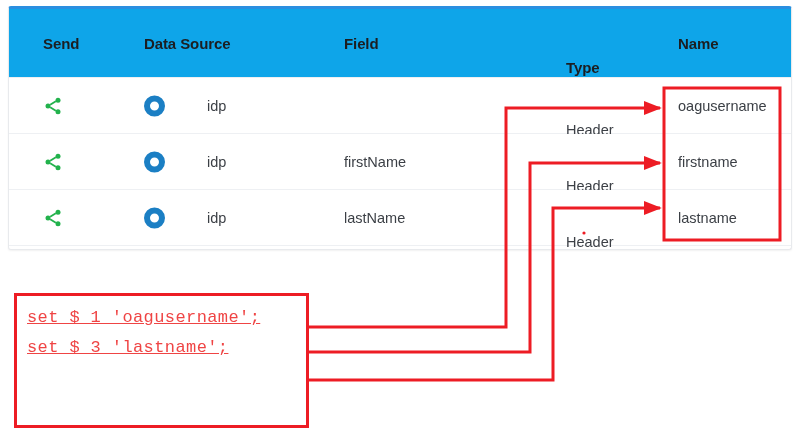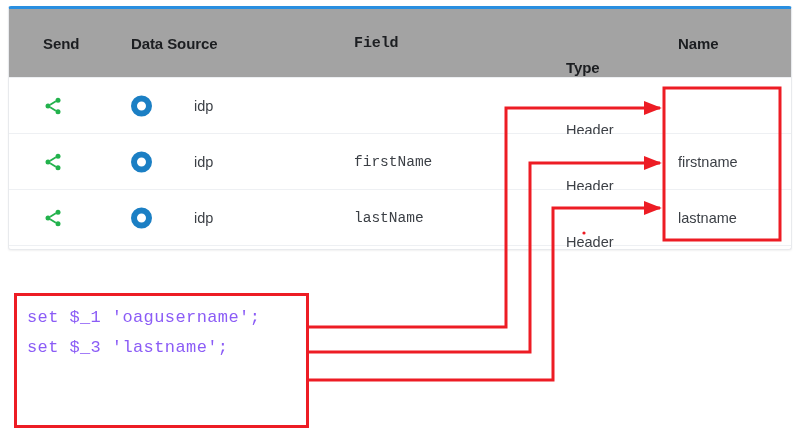--- a/index.html
+++ b/index.html
@@ -25,35 +25,35 @@
     height: 244px;
     background: #ffffff;
     border: 1px solid #e8eaed;
     border-top: 3px solid #2a8fe0;
     border-radius: 3px;
     box-sizing: border-box;
     box-shadow: 0 1px 2px rgba(0,0,0,0.06);
   }
   .thead {
     height: 68px;
-    background: #a3a3a3;
+    background: #0ea5e9;
     border-bottom: 1px solid #edeff2;
     position: relative;
   }
   .row {
     height: 55px;
     position: relative;
     border-bottom: 1px solid #eef0f3;
     background: #ffffff;
   }
   .row.last { border-bottom: 1px solid #eef0f3; }
 
   .c-send   { position: absolute; left: 34px;  }
-  .c-source { position: absolute; left: 122px; text-align: right; }
-  .c-field  { position: absolute; left: 345px; font-family: Liberation Mono, monospace; }
+  .c-source { position: absolute; left: 135px; text-align: right; }
+  .c-field  { position: absolute; left: 335px; }
   .c-type   { position: absolute; left: 557px; margin-top: 24px; }
   .c-name   { position: absolute; left: 669px; }
 
   .thead .cell {
     top: 50%;
     transform: translateY(-50%);
     font-size: 15px;
     font-weight: bold;
     color: #1c1e21;
     letter-spacing: -0.1px;
@@ -87,23 +87,24 @@
     height: 135px;
     border: 3px solid #ed1c24;
     background: #ffffff;
     box-sizing: border-box;
     padding: 7px 0 0 10px;
   }
   .codeline {
     font-family: "Liberation Mono", "DejaVu Sans Mono", monospace;
     font-size: 17px;
     line-height: 30px;
-    color: #8b5cf6;
+    color: #ef4444;
     white-space: pre;
     letter-spacing: 0.4px;
+    text-decoration: underline;
   }
 
   
   .overlay {
     position: absolute;
     left: 0; top: 0;
     width: 801px; height: 435px;
     pointer-events: none;
   }
 </style>
@@ -130,20 +131,21 @@
           <circle cx="6" cy="12" r="3" fill="#22b24c"></circle>
           <line x1="8.6" y1="10.6" x2="15.4" y2="6.4" stroke="#22b24c" stroke-width="2.2"></line>
           <line x1="8.6" y1="13.4" x2="15.4" y2="17.6" stroke="#22b24c" stroke-width="2.2"></line>
         </svg>
       </div>
       <div class="cell c-source src-wrap">
         <span class="ring-ico"></span>
         <span class="src-label">idp</span>
       </div>
       <div class="cell c-type">Header</div>
+      <div class="cell c-name">oagusername</div>
     </div>
 
     <div class="row">
       <div class="cell c-send">
         <svg class="share-ico" viewBox="0 0 24 24">
           <circle cx="18" cy="5" r="3" fill="#22b24c"></circle>
           <circle cx="18" cy="19" r="3" fill="#22b24c"></circle>
           <circle cx="6" cy="12" r="3" fill="#22b24c"></circle>
           <line x1="8.6" y1="10.6" x2="15.4" y2="6.4" stroke="#22b24c" stroke-width="2.2"></line>
           <line x1="8.6" y1="13.4" x2="15.4" y2="17.6" stroke="#22b24c" stroke-width="2.2"></line>

